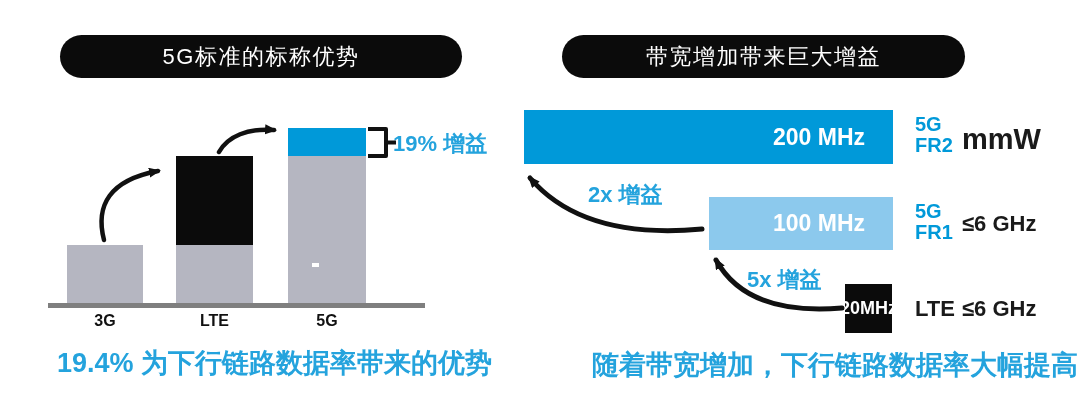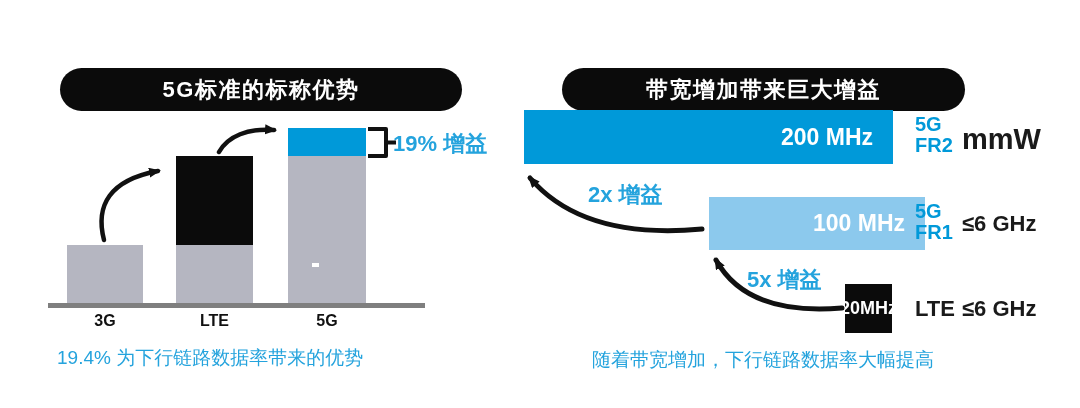--- a/index.html
+++ b/index.html
@@ -6,40 +6,40 @@
   #root{
     position:relative;width:1080px;height:408px;background:#ffffff;overflow:hidden;
     font-family:"Liberation Sans","DejaVu Sans",sans-serif;
     -webkit-font-smoothing:antialiased;
   }
   .abs{position:absolute;}
   
   .pill{
     position:absolute;height:43px;background:var(--pill-black,#0b0b0b);
     border-radius:22px;color:#ffffff;display:flex;align-items:center;justify-content:center;
-    font-size:22px;font-weight:700;letter-spacing:1.5px;margin-top:33px;
+    font-size:22px;font-weight:400;letter-spacing:1.5px;
   }
   #left-pill{left:60px;top:35px;width:402px;}
   #right-pill{left:562px;top:35px;width:403px;}
   
   .vbar{position:absolute;}
   .gray{background:var(--bar-gray,#b5b6c1);}
   .blk{background:var(--pill-black,#0b0b0b);}
   .blue{background:var(--accent-blue,#0099d9);}
   .lblue{background:var(--light-blue,#8cc9ed);}
   #baseline{left:48px;top:303px;width:377px;height:5px;background:var(--baseline-gray,#7f7f7f);}
   .axis-label{
     position:absolute;top:312px;text-align:center;font-size:16px;font-weight:700;color:#111111;
   }
   .blue-text{color:var(--text-blue,#24a3dd);}
   .gain-label{position:absolute;font-size:22px;font-weight:700;white-space:nowrap;}
-  .caption{position:absolute;font-size:19px;font-weight:400;white-space:nowrap;}
+  .caption{position:absolute;font-size:27px;font-weight:700;white-space:nowrap;}
   
   .hbar{position:absolute;display:flex;align-items:center;justify-content:flex-end;}
-  .hbar .bw{color:#ffffff;font-size:23px;font-weight:600;padding-right:20px;white-space:nowrap;}
+  .hbar .bw{color:#ffffff;font-size:23px;font-weight:600;padding-right:28px;white-space:nowrap;}
   #lte-box{
     position:absolute;left:845px;top:284px;width:47px;height:49px;background:var(--pill-black,#0b0b0b);
     display:flex;align-items:center;justify-content:center;
     color:#ffffff;font-size:18px;font-weight:600;line-height:21px;
   }
   .tech-group{
     position:absolute;left:915px;font-size:20px;font-weight:700;line-height:21px;
     color:var(--accent-blue,#0099d9);white-space:nowrap;
   }
   .spec-label{position:absolute;font-size:22px;font-weight:600;color:#1a1a1a;white-space:nowrap;}
@@ -80,21 +80,21 @@
 
     <div class="hbar blue" style="left:524px;top:110px;width:369px;height:54px;">
       <span class="bw">200 MHz</span>
     </div>
     <div class="tech-group" style="top:114px;">
       <div>5G</div>
       <div>FR2</div>
     </div>
     <div class="spec-label" style="left:962px;top:123px;font-size:29px;">mmW</div>
 
-    <div class="hbar lblue" style="left:709px;top:197px;width:216px;height:53px;">
+    <div class="hbar lblue" style="left:709px;top:197px;width:184px;height:53px;">
       <span class="bw">100 MHz</span>
     </div>
     <div class="tech-group" style="top:201px;">
       <div>5G</div>
       <div>FR1</div>
     </div>
     <div class="spec-label" style="left:962px;top:211px;">≤6 GHz</div>
 
     <div id="lte-box">
       <div>20</div>

